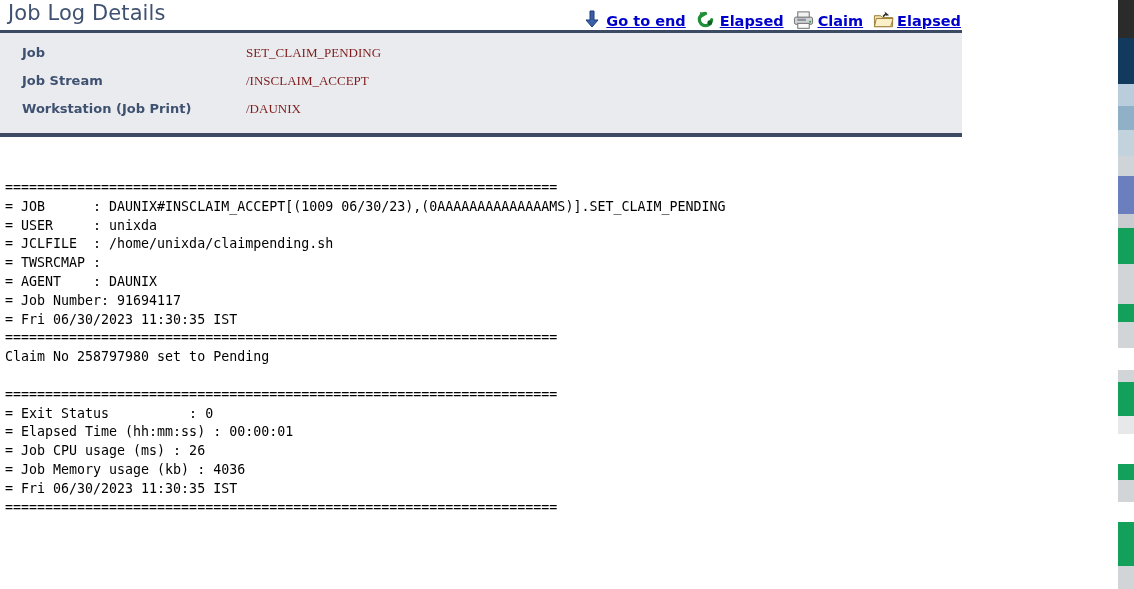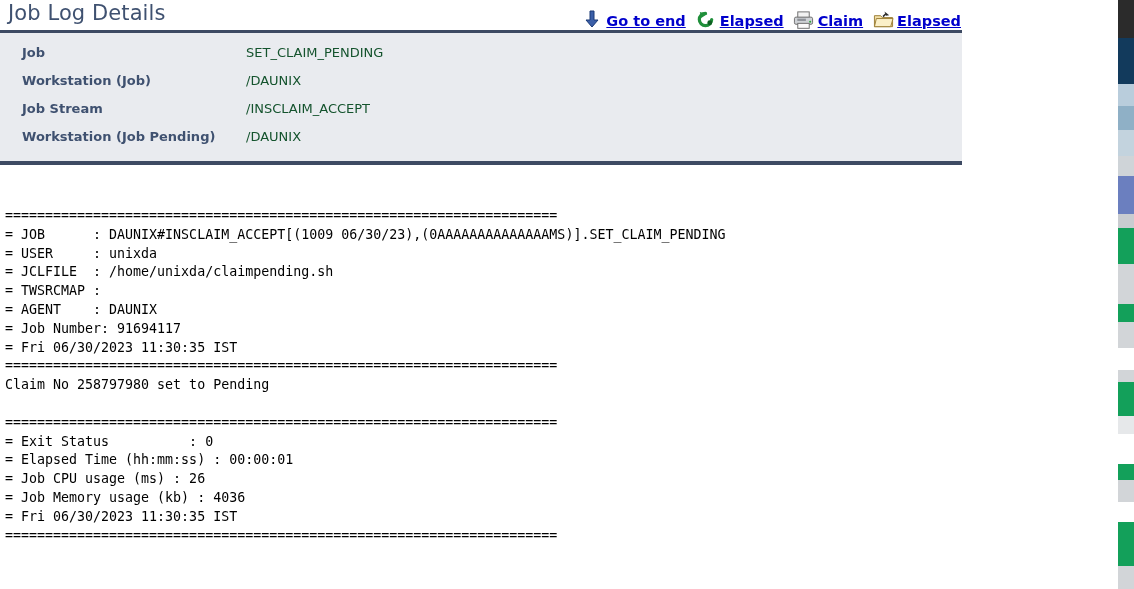--- a/index.html
+++ b/index.html
@@ -114,23 +114,24 @@
     line-height: 16px;
   }
   .info-label {
     font-weight: bold;
     color: #3f5170;
     padding-right: 14px !important;
     white-space: nowrap;
     width: 210px;
   }
   .info-value {
-    color: #14532d;
+    color: #7f1d1d;
     white-space: nowrap;
     font-weight: normal;
+    font-family: Liberation Serif, serif;
   }
 
   
   .log-area {
     margin: 0;
     padding: 42px 0 0 5px;
   }
   .log-text {
     font-family: "DejaVu Sans Mono", "Liberation Mono", monospace;
     font-size: 13.3px;
@@ -226,29 +227,25 @@
   <div class="title-rule"></div>
 
   <div class="info-panel">
     <table class="info-table">
       <tbody>
         <tr>
           <td class="info-label">Job</td>
           <td class="info-value">SET_CLAIM_PENDING</td>
         </tr>
         <tr>
-          <td class="info-label">Workstation (Job)</td>
-          <td class="info-value">/DAUNIX</td>
-        </tr>
-        <tr>
           <td class="info-label">Job Stream</td>
           <td class="info-value">/INSCLAIM_ACCEPT</td>
         </tr>
         <tr>
-          <td class="info-label">Workstation (Job Pending)</td>
+          <td class="info-label">Workstation (Job Print)</td>
           <td class="info-value">/DAUNIX</td>
         </tr>
       </tbody>
     </table>
   </div>
 
   <div class="log-area">
     <pre class="log-text">=====================================================================
 = JOB      : DAUNIX#INSCLAIM_ACCEPT[(1009 06/30/23),(0AAAAAAAAAAAAAAMS)].SET_CLAIM_PENDING
 = USER     : unixda

